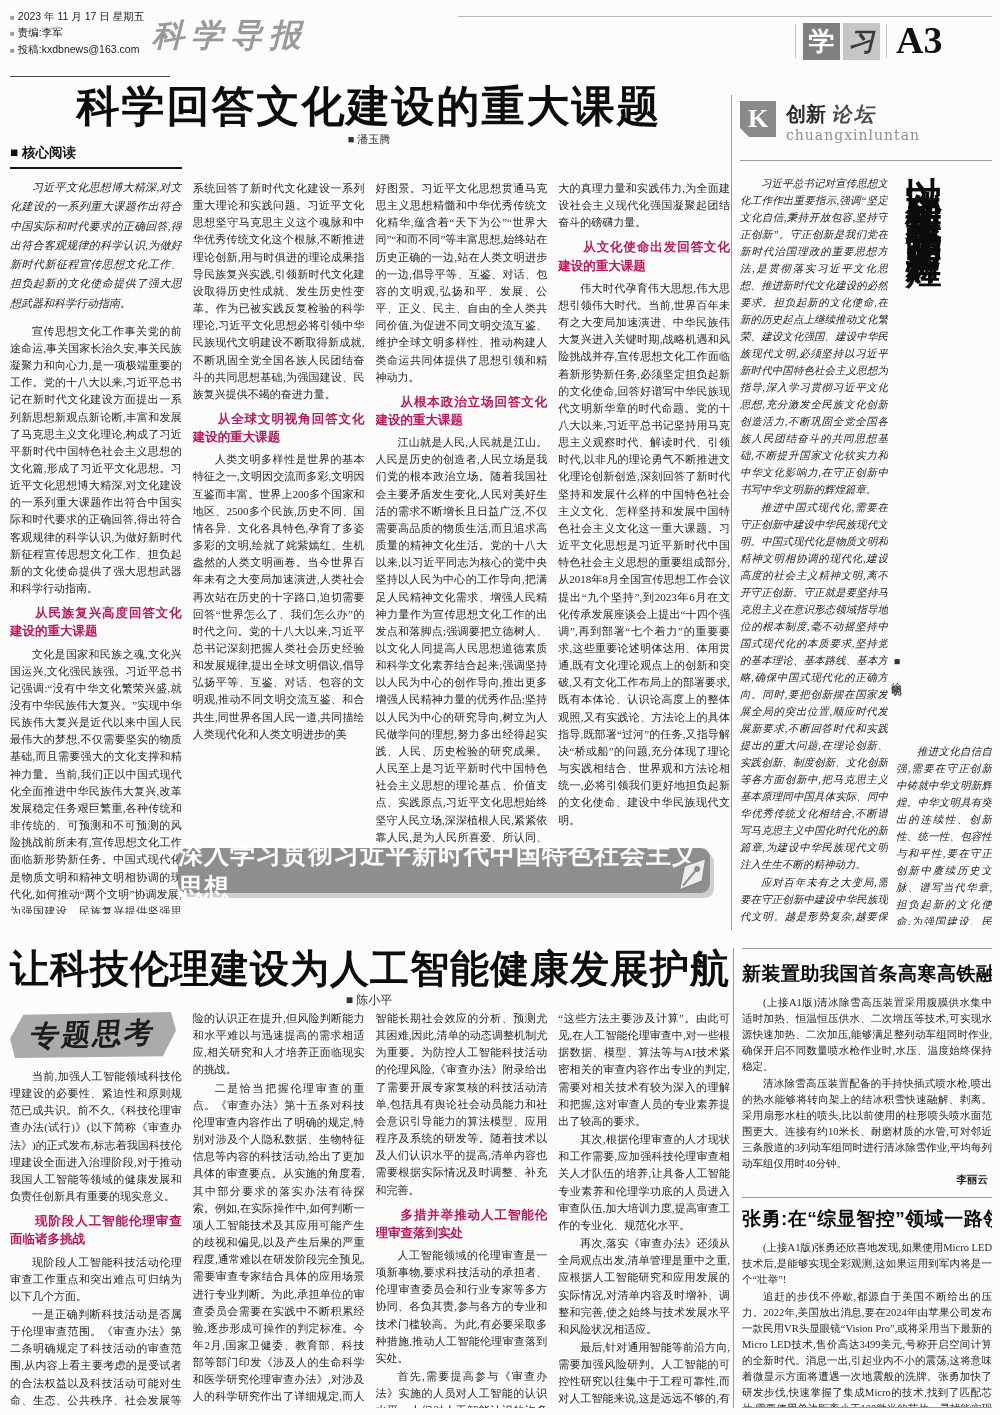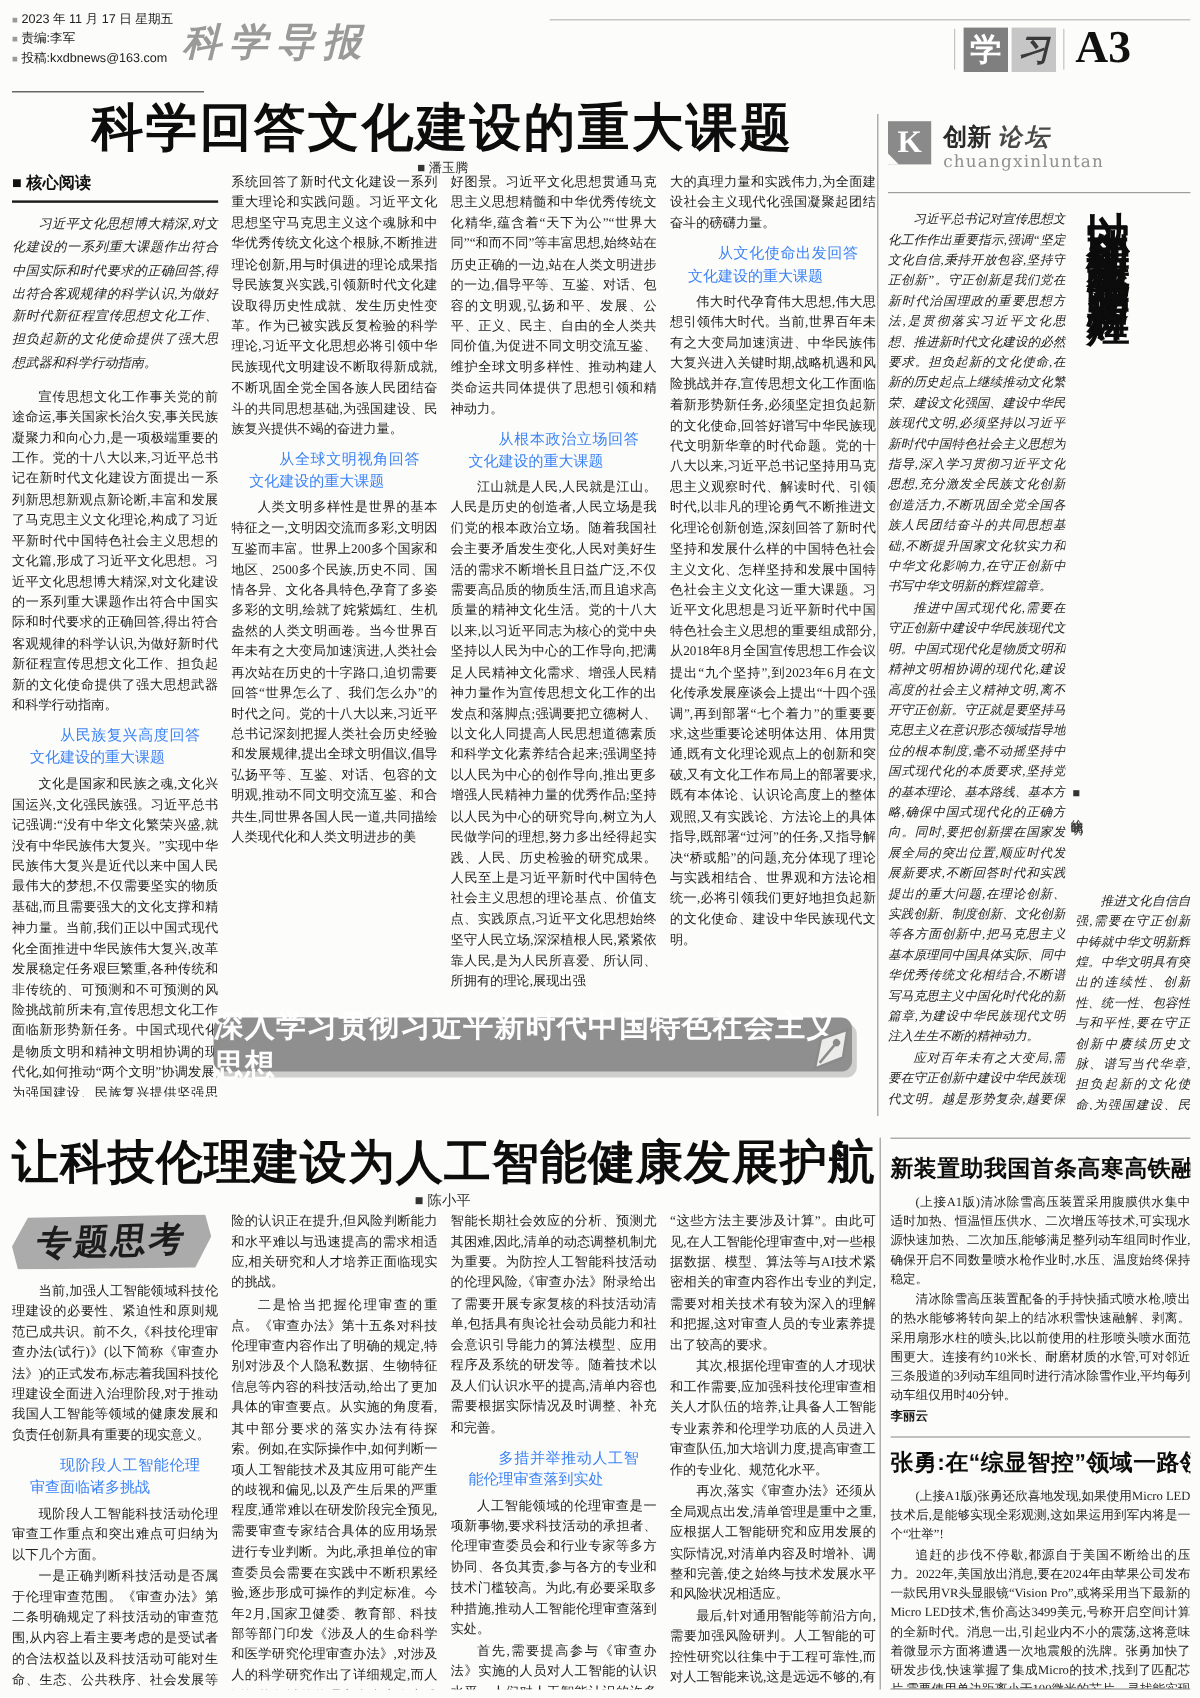--- a/index.html
+++ b/index.html
@@ -21,31 +21,31 @@
   .sec-box.light{background:#c6c6c6;color:#3a3a3a;font-family:"DejaVu Serif",serif;font-style:italic}
   .page-no{position:absolute;left:896px;top:18px;font-family:"Liberation Serif",serif;font-weight:900;font-size:38px;color:#111}
 
   
   .art1{position:absolute;left:0;top:62px;width:1000px;height:868px}
   .art1 .v-sep{position:absolute;left:731px;top:33px;height:835px;width:1px;background:#9b9b9b}
   .a1-head{position:absolute;left:10px;top:16px;width:718px;text-align:center;
     font-family:"Liberation Sans",sans-serif;font-weight:900;font-size:43px;letter-spacing:2px;color:#0d0d0d;white-space:nowrap}
   .a1-byline{position:absolute;left:10px;top:70px;width:718px;text-align:center;
     font-family:"Liberation Sans",sans-serif;font-size:11px;color:#333}
-  .a1-cols{position:absolute;left:10px;top:82px;width:720px;display:flex;gap:11px;align-items:flex-start}
+  .a1-cols{position:absolute;left:10px;top:82px;width:720px;display:flex;gap:11px;align-items:center}
   .col{width:172px;overflow:hidden}
   .a1-cols .col{height:698px}
   .a1-cols .col.first{height:770px}
   .core-label{font-family:"Liberation Sans",sans-serif;font-weight:bold;font-size:13.5px;
     border-bottom:2px solid #1a1a1a;padding-bottom:5px;margin-bottom:9px;color:#111}
   .col p{font-size:11px;line-height:1.56;text-align:justify;text-indent:2em;color:#1f1f1f;margin-bottom:1px}
   .col p.blk-intro{font-style:italic;line-height:1.75;margin-bottom:10px;color:#242424}
   .col p.blk-pc{text-indent:0}
-  .col p.blk-h{font-family:"Liberation Sans",sans-serif;font-weight:normal;font-size:12.5px;line-height:1.45;
-    margin:7px 15px 5px;color:#3b82f6}
+  .col p.blk-h{font-family:"Liberation Sans",sans-serif;font-weight:bold;font-size:12.5px;line-height:1.45;
+    margin:7px 0 5px;color:#be185d}
   .col p.blk-attr{font-family:"Liberation Sans",sans-serif;font-weight:bold;font-size:10.5px}
   .banner{position:absolute;left:178px;top:786px;width:532px;height:45px;background:#8f8f8f;border-radius:9px;
     box-shadow:4px 5px 0 #cfcfcd;display:flex;align-items:center;justify-content:center;
     font-family:"Liberation Sans",sans-serif;font-weight:900;font-size:25px;color:#ffffff;letter-spacing:1px}
   .pen{position:absolute;right:-8px;bottom:-8px;width:52px;height:52px}
 
   
   .forum{position:absolute;left:740px;top:33px;width:252px;height:835px}
   .forum-head{position:relative;height:66px;border-bottom:1px solid #9c9c9c;margin-bottom:12px}
   .k-box{position:absolute;left:0;top:6px;width:36px;height:36px;background:#8a8a8a;color:#fff;
@@ -79,21 +79,21 @@
     display:flex;align-items:center;justify-content:center}
   .ribbon span{font-family:"Liberation Serif",serif;font-weight:900;font-size:29px;color:#1c1c1c;
     transform:skewX(-9deg) rotate(-2deg);letter-spacing:2px}
 
   
   .news{position:absolute;left:742px;top:18px;width:250px;height:460px;overflow:hidden;
     border-top:1px solid #9b9b9b;border-bottom:1px solid #9b9b9b;padding-top:8px}
   .news h3{font-family:"Liberation Sans",sans-serif;font-weight:900;font-size:19px;color:#0d0d0d;
     text-align:center;letter-spacing:0.5px;margin:4px 0 8px;white-space:nowrap}
   .news p{font-size:10.5px;line-height:1.52;text-align:justify;text-indent:2em;color:#1f1f1f;margin-bottom:1px}
-  .news .author{font-weight:bold;font-size:10.5px;padding-right:4px;margin:2px 0 10px}
+  .news .author{text-align:right;font-weight:bold;font-size:10.5px;padding-right:4px;margin:2px 0 10px}
   .news .divider{border-top:1px solid #9b9b9b;margin:10px 0 8px}
 </style>
 </head>
 <body>
 
 <div class="page">
 
   <div class="topbar">
     <div class="pub-info">
       <div><span class="sq">■</span><span>2023 年 11 月 17 日  星期五</span></div>

